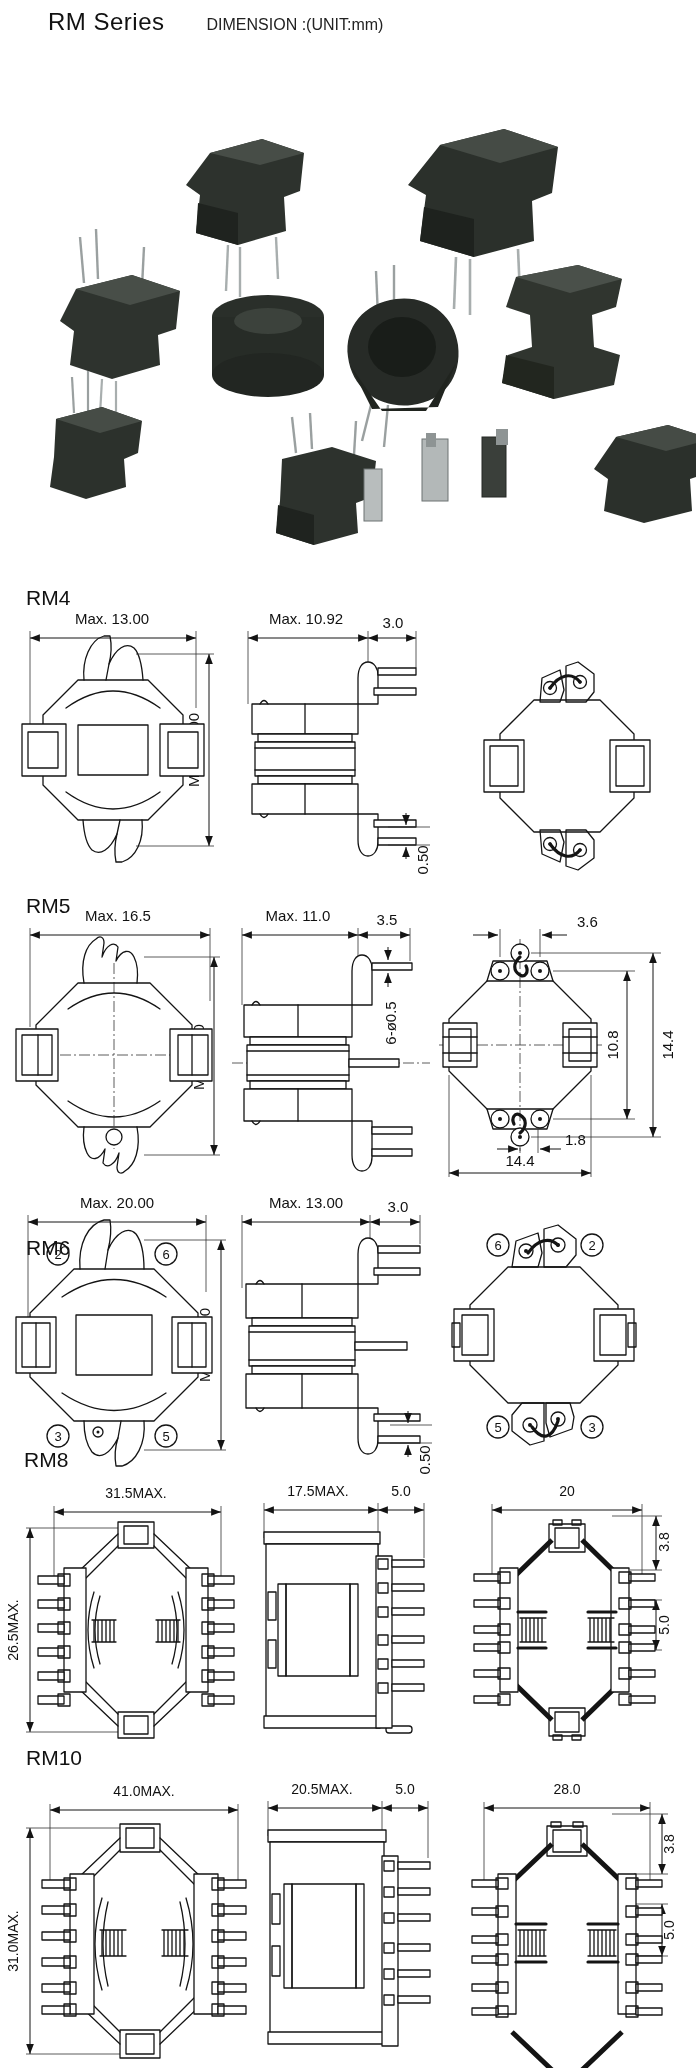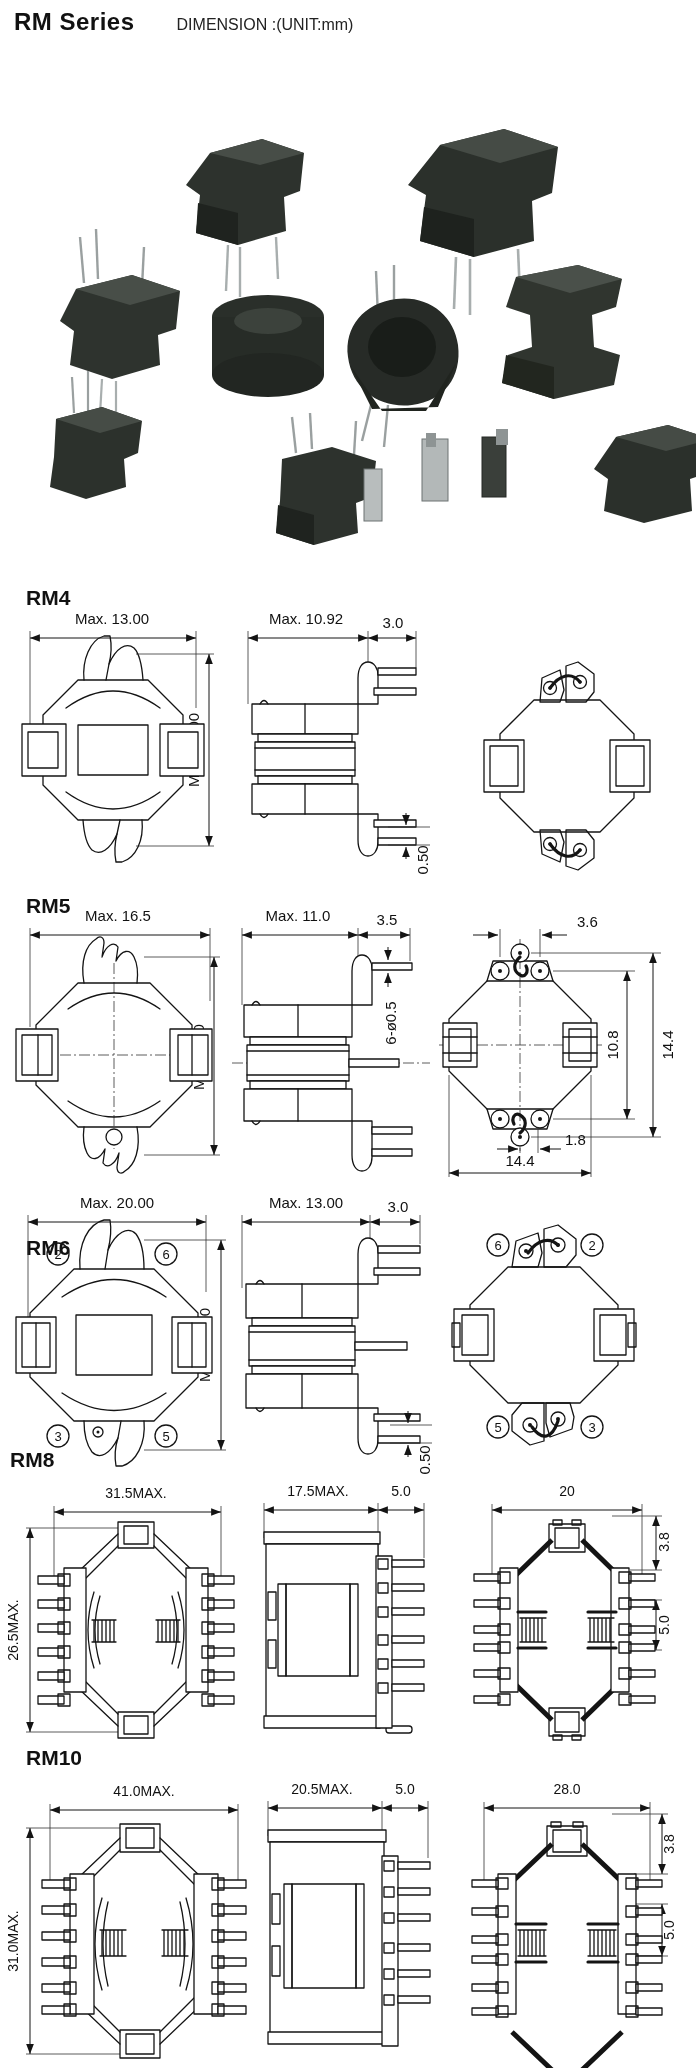--- a/index.html
+++ b/index.html
@@ -1,22 +1,22 @@
 <!DOCTYPE html>
 <html><head>
 <meta charset="utf-8">
 <style>
   html,body{margin:0;padding:0;background:#fff;}
   body{width:696px;height:2068px;overflow:hidden;position:relative;
        font-family:"Liberation Sans",sans-serif;color:#111;}
   .page{position:absolute;inset:0;background:#fff;}
   .hdr{position:absolute;top:8px;left:14px;white-space:nowrap;}
-  .hdr .t{font-size:24px;font-weight:bold;letter-spacing:0.5px;}
+  .hdr .t{font-size:24px;font-weight:normal;letter-spacing:0.5px;margin-left:34px;}
   .hdr .s{font-size:16px;color:#222;margin-left:14px;padding-left:28px;}
-  .sec-label{position:absolute;font-size:21px;color:#111;font-weight:bold;}
+  .sec-label{position:absolute;font-size:21px;color:#111;}
   svg{position:absolute;overflow:visible;}
   .ln{fill:none;stroke:#141414;stroke-width:1.3;stroke-linejoin:round;stroke-linecap:round;}
   .lnw{fill:#fff;stroke:#141414;stroke-width:1.3;stroke-linejoin:round;}
   .thk{fill:none;stroke:#141414;stroke-width:3.2;stroke-linecap:round;}
   .hvy{fill:none;stroke:#141414;stroke-width:5;}
   .thin{fill:none;stroke:#333;stroke-width:0.8;}
   .dash{fill:none;stroke:#333;stroke-width:0.8;stroke-dasharray:11 3 2 3;}
   .dim{fill:none;stroke:#141414;stroke-width:1;}
   .dt{font-family:"Liberation Sans",sans-serif;font-size:15px;fill:#111;}
   .dt14{font-family:"Liberation Sans",sans-serif;font-size:14px;fill:#111;}
@@ -440,21 +440,21 @@
         <text class="pn" x="46" y="44.5" text-anchor="middle">6</text>
     <circle class="ln" cx="140" cy="40" r="11"></circle>
         <text class="pn" x="140" y="44.5" text-anchor="middle">2</text>
     <circle class="ln" cx="46" cy="222" r="11"></circle>
         <text class="pn" x="46" y="226.5" text-anchor="middle">5</text>
     <circle class="ln" cx="140" cy="222" r="11"></circle>
         <text class="pn" x="140" y="226.5" text-anchor="middle">3</text>
   </g>
 </svg>
 
-<div class="sec-label" style="left:10px;top:1448px">RM8</div>
+<div class="sec-label" style="left:24px;top:1448px">RM8</div>
 
 <svg style="left:6px;top:1480px" width="250" height="300" viewBox="0 0 250 300">
   <text class="dt14" x="130" y="18" text-anchor="middle">31.5MAX.</text>
   <line class="dim" x1="48" y1="32" x2="215" y2="32" marker-start="url(#ah)" marker-end="url(#ah)"></line>
   <line class="thin" x1="48" y1="26" x2="48" y2="100"></line>
       <line class="thin" x1="215" y1="26" x2="215" y2="100"></line>
   <line class="dim" x1="24" y1="48" x2="24" y2="252" marker-start="url(#ah)" marker-end="url(#ah)"></line>
   <line class="thin" x1="20" y1="48" x2="116" y2="48"></line>
       <line class="thin" x1="20" y1="252" x2="116" y2="252"></line>
   <text class="dt14" transform="rotate(-90 12 150)" x="12" y="150" text-anchor="middle">26.5MAX.</text>

